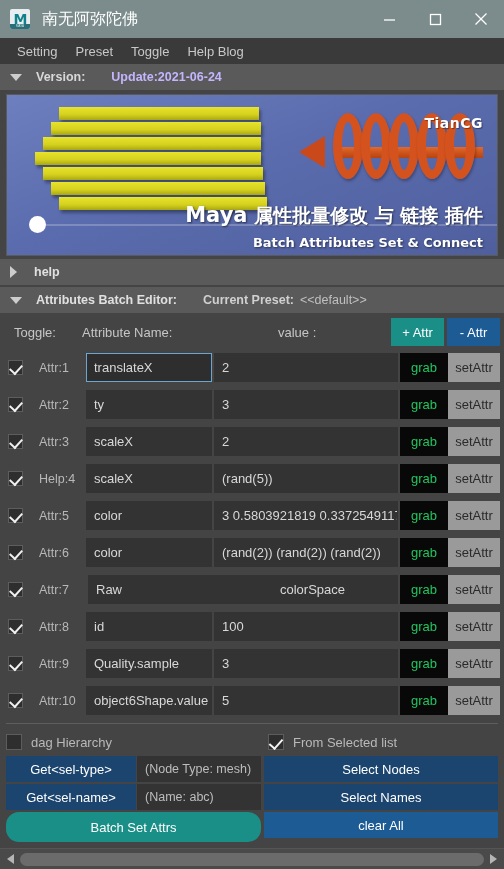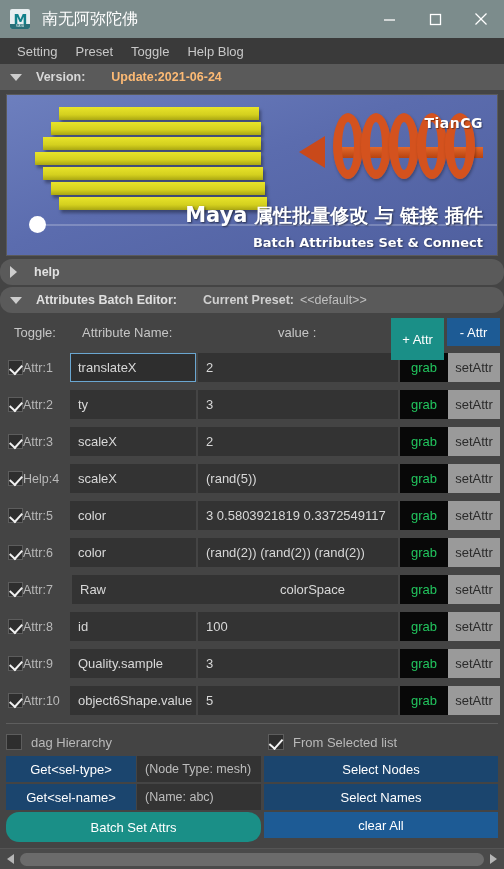--- a/index.html
+++ b/index.html
@@ -57,21 +57,21 @@
   .tri-down {
     width: 0; height: 0; border-left: 6px solid transparent; border-right: 6px solid transparent;
     border-top: 7px solid #cdcdcd; margin-right: 14px;
   }
   .tri-right {
     width: 0; height: 0; border-top: 6px solid transparent; border-bottom: 6px solid transparent;
     border-left: 7px solid #cdcdcd; margin-right: 17px;
   }
   .vlabel { color: #d8d8d8; font-size: 12.5px; font-weight: bold; }
   .vval   { color: #e8e8e8; font-size: 12.5px; font-weight: bold; margin-left: 8px; }
-  .vupd   { color: #fdba74; font-size: 12.5px; font-weight: bold; margin-left: 26px; }
+  .vupd   { color: #c4b5fd; font-size: 12.5px; font-weight: bold; margin-left: 26px; }
 
   
   .banner-wrap { flex: 0 0 145px; padding: 4px 6px 3px 6px; background: #444444; }
   .banner {
     width: 100%; height: 162px; position: relative; overflow: hidden;
     background: linear-gradient(160deg,#6d7fbe 0%, #5b6cae 45%, #4f5f9e 100%);
     border: 1px solid #5a5a5a;
   }
   .b-dot {
     position: absolute; left: 22px; bottom: 22px; width: 17px; height: 17px;
@@ -117,38 +117,38 @@
   }
   .arrowhead {
     position: absolute; top: 23px; left: 0; width: 0; height: 0;
     border-top: 16px solid transparent; border-bottom: 16px solid transparent;
     border-right: 26px solid #c9491a;
   }
 
   
   .sect {
     flex: 0 0 26px; height: 26px; background: #5a5a5a; display: flex; align-items: center;
-    padding-left: 10px; margin: 0 0 2px 0; border-radius: 12px;
+    padding-left: 10px; margin: 0 0 2px 0;
   }
   .sect-label { color: #e0e0e0; font-size: 12.5px; font-weight: bold; }
   .sect-label2 { color: #d0d0d0; font-size: 12.5px; font-weight: bold; margin-left: 26px; }
   .sect-label3 { color: #c0c0c0; font-size: 12.5px; margin-left: 6px; }
 
   
   .colhdr {
     flex: 0 0 34px; height: 34px; display: flex; align-items: center; background: #444444;
     position: relative; padding-left: 14px;
   }
   .colhdr .c { color: #c6c6c6; font-size: 13px; }
   .c-toggle { width: 68px; }
   .c-name   { width: 196px; }
   .c-value  { flex: 1 1 auto; }
   .hdr-btns { position: absolute; right: 4px; top: 3px; display: flex; gap: 3px; }
   .btn-addattr {
-    width: 53px; height: 42px; background: #1a8f87; color: #ffffff; font-size: 13px;
+    width: 53px; height: 28px; background: #1a8f87; color: #ffffff; font-size: 13px;
     display: flex; align-items: center; justify-content: center; text-align: center;
   }
   .btn-subattr {
     width: 53px; height: 28px; background: #1d5b95; color: #ffffff; font-size: 13px;
     display: flex; align-items: center; justify-content: center;
   }
 
   
   .rows { background: #444444; }
   .row {
@@ -156,21 +156,21 @@
   }
   .cbx {
     width: 15px; height: 15px; flex: 0 0 15px; background: #2e2e2e; border: 1px solid #5d5d5d;
     position: relative;
   }
   .cbx.on::after {
     content: ""; position: absolute; left: 3px; top: 1px; width: 6px; height: 10px;
     border: solid #f0f0f0; border-width: 0 2px 2px 0; transform: rotate(42deg);
   }
   .rlabel {
-    color: #b8b8b8; font-size: 12.5px; width: 47px; flex: 0 0 47px; margin-left: 0;
+    color: #b8b8b8; font-size: 12.5px; width: 47px; flex: 0 0 47px; margin-left: 16px;
   }
   .inp {
     height: 29px; background: #333333; color: #d8d8d8; font-size: 13px;
     display: flex; align-items: center; padding: 0 7px; overflow: hidden; white-space: nowrap;
     border: 1px solid #333333;
   }
   .inp-name { width: 126px; flex: 0 0 126px; }
   .inp-name.focused { border: 1px solid #6aa6d0; background: #2e2e2e; }
   .inp-val  { flex: 1 1 auto; margin-left: 2px; min-width: 0; }
   .btn-grab {

